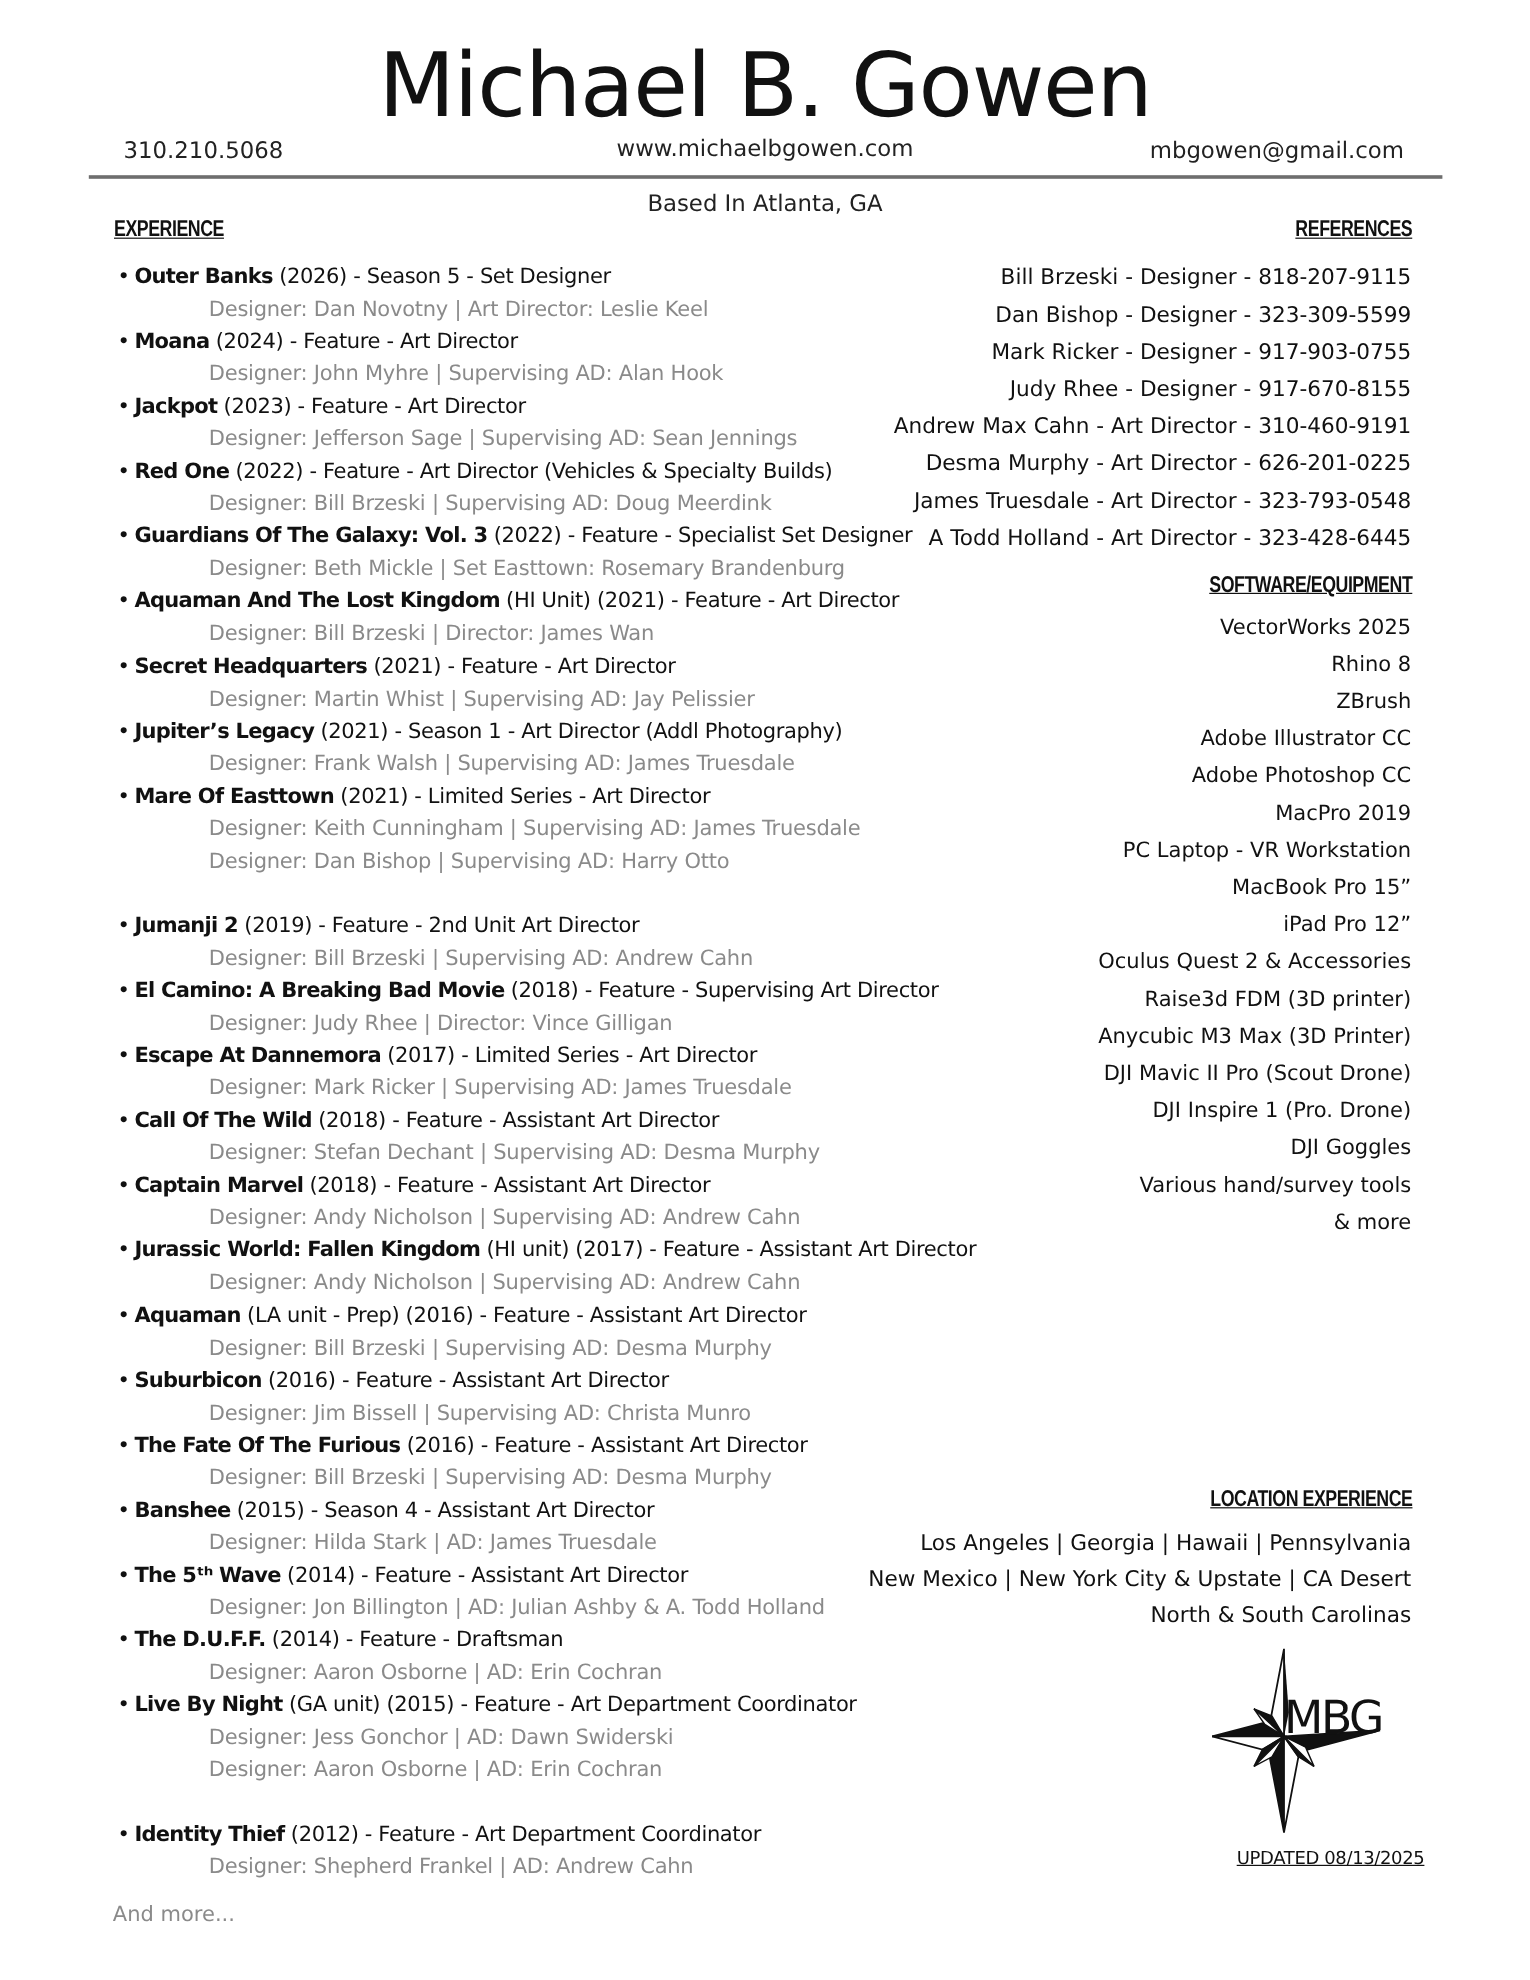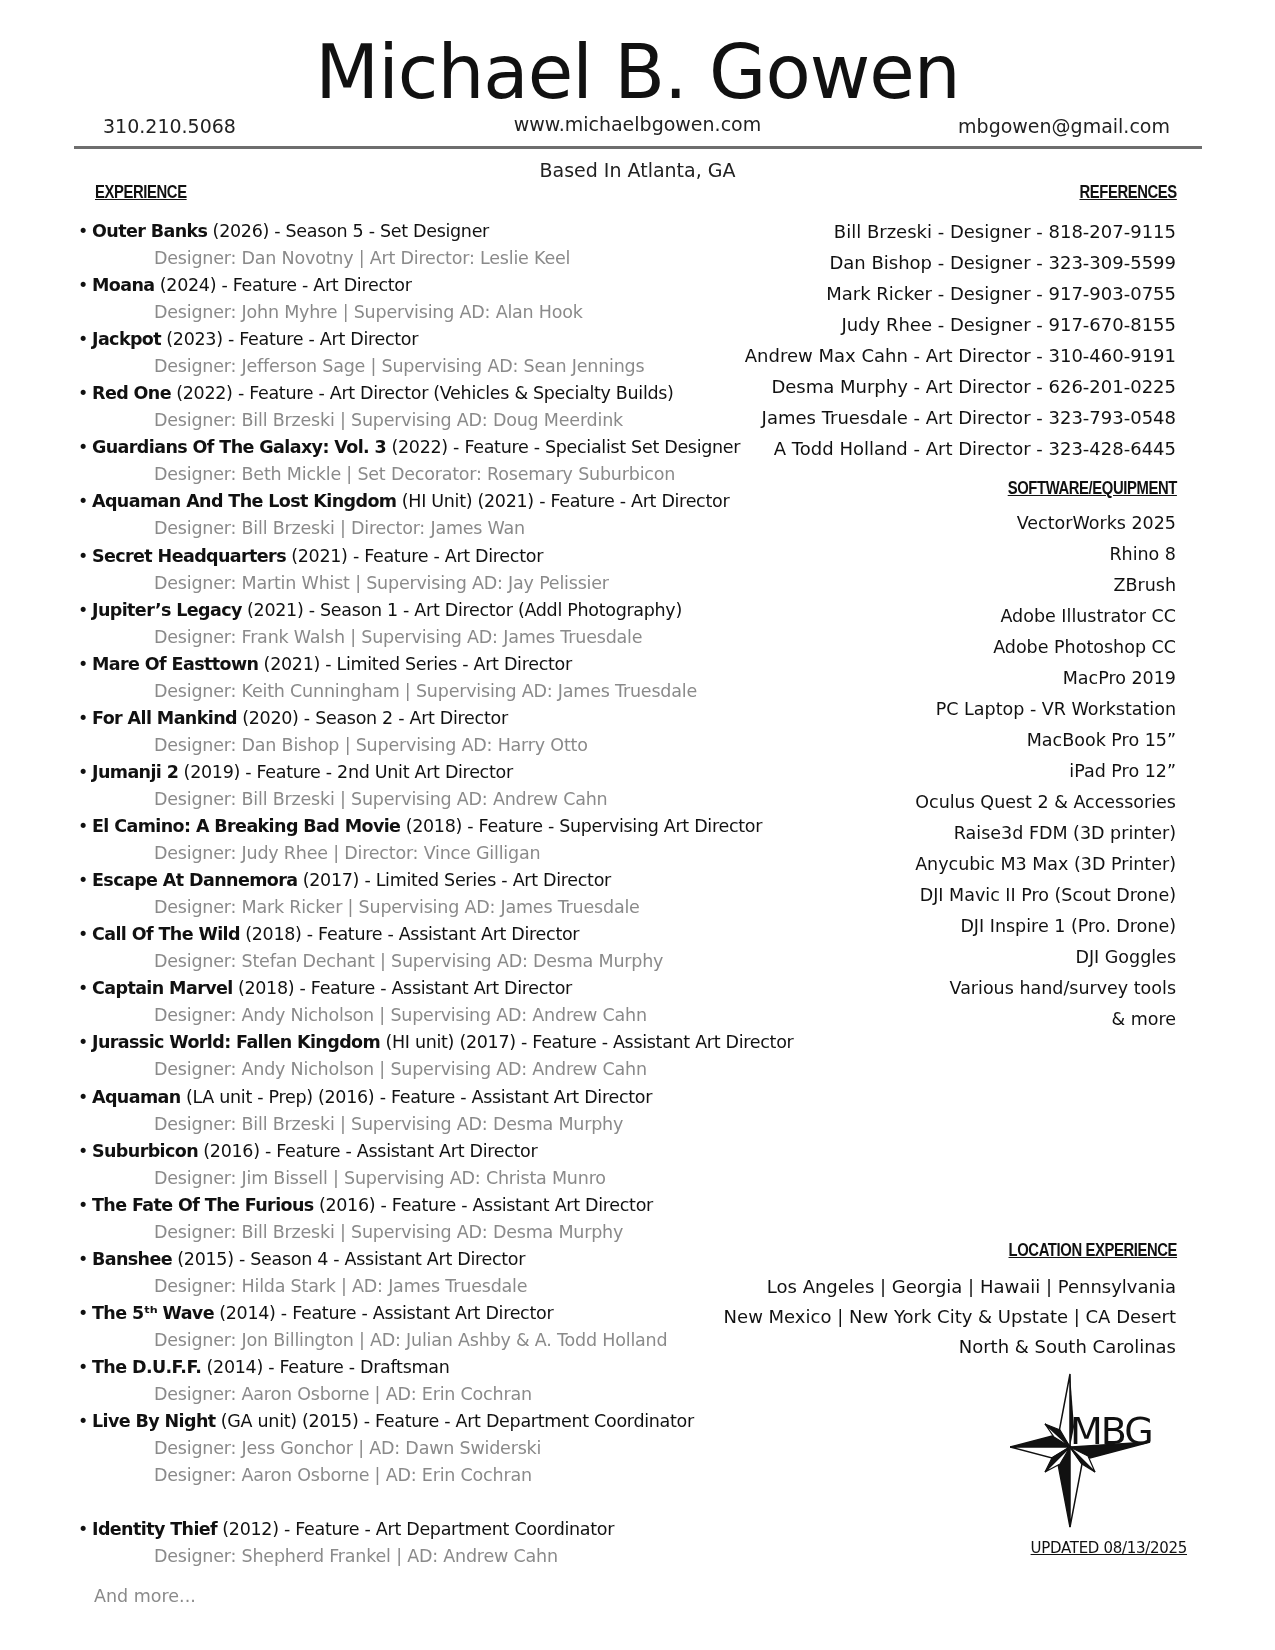--- a/index.html
+++ b/index.html
@@ -15,21 +15,21 @@
   .rule { position: absolute; top: 146px; left: 74px; width: 1128px; height: 3px; background: #6e6e6e; }
   .based { position: absolute; top: 156px; left: 0; width: 1275px; text-align: center; font-size: 19px; line-height: 28px; color: #222; }
   .section-title { position: absolute; font-family: "Liberation Sans", sans-serif; font-weight: 700;
                    font-size: 19px; text-decoration: underline; text-transform: uppercase;
                    letter-spacing: -0.5px; transform: scaleX(0.78); color: #111; line-height: 24px; }
   .exp-title { top: 180px; left: 95px; transform-origin: left center; }
   .ref-title { top: 180px; right: 98px; transform-origin: right center; }
   .sw-title { top: 476px; right: 98px; transform-origin: right center; }
   .loc-title { top: 1238px; right: 98px; transform-origin: right center; }
 
-  .exp-list { position: absolute; top: 218px; left: 78px; width: 700px; }
+  .exp-list { position: absolute; top: 218px; left: 98px; width: 700px; }
   .job { height: 54.1px; }
   .job-line { font-size: 17.5px; line-height: 27px; white-space: nowrap; color: #111; letter-spacing: -0.3px; }
   .job-line .bullet { display: inline-block; width: 14px; }
   .job-line .title { font-weight: 700; letter-spacing: -0.6px; }
   .crew-line { font-size: 17.5px; line-height: 27px; color: #8a8a8a; padding-left: 76px; white-space: nowrap; letter-spacing: -0.2px; }
   .and-more { position: absolute; top: 1565px; left: 94px; font-size: 17.5px; color: #8a8a8a; margin-top: 21px; }
 
   .right-list { position: absolute; right: 99px; text-align: right; }
   .ref-list { top: 216px; }
   .ref-item { font-size: 18px; line-height: 31px; white-space: nowrap; color: #111; }
@@ -69,40 +69,39 @@
       <div class="job">
         <div class="job-line"><span class="bullet">•</span><span class="title">Jackpot</span><span style="white-space: pre;"> (2023) - Feature - Art Director</span></div>
         <div class="crew-line">Designer: Jefferson Sage | Supervising AD: Sean Jennings</div>
       </div>
       <div class="job">
         <div class="job-line"><span class="bullet">•</span><span class="title">Red One</span><span style="white-space: pre;"> (2022) - Feature - Art Director (Vehicles &amp; Specialty Builds)</span></div>
         <div class="crew-line">Designer: Bill Brzeski | Supervising AD: Doug Meerdink</div>
       </div>
       <div class="job">
         <div class="job-line"><span class="bullet">•</span><span class="title">Guardians Of The Galaxy: Vol. 3</span><span style="white-space: pre;"> (2022) - Feature - Specialist Set Designer</span></div>
-        <div class="crew-line">Designer: Beth Mickle | Set Decorator: Rosemary Suburbicon</div>
+        <div class="crew-line">Designer: Beth Mickle | Set Easttown: Rosemary Brandenburg</div>
       </div>
       <div class="job">
         <div class="job-line"><span class="bullet">•</span><span class="title">Aquaman And The Lost Kingdom</span><span style="white-space: pre;"> (HI Unit) (2021) - Feature - Art Director</span></div>
         <div class="crew-line">Designer: Bill Brzeski | Director: James Wan</div>
       </div>
       <div class="job">
         <div class="job-line"><span class="bullet">•</span><span class="title">Secret Headquarters</span><span style="white-space: pre;"> (2021) - Feature - Art Director</span></div>
         <div class="crew-line">Designer: Martin Whist | Supervising AD: Jay Pelissier</div>
       </div>
       <div class="job">
         <div class="job-line"><span class="bullet">•</span><span class="title">Jupiter’s Legacy</span><span style="white-space: pre;"> (2021) - Season 1 - Art Director (Addl Photography)</span></div>
         <div class="crew-line">Designer: Frank Walsh | Supervising AD: James Truesdale</div>
       </div>
       <div class="job">
         <div class="job-line"><span class="bullet">•</span><span class="title">Mare Of Easttown</span><span style="white-space: pre;"> (2021) - Limited Series - Art Director</span></div>
         <div class="crew-line">Designer: Keith Cunningham | Supervising AD: James Truesdale</div>
       </div>
       <div class="job">
-        <div class="job-line"><span class="bullet">•</span><span class="title">For All Mankind</span><span style="white-space: pre;"> (2020) - Season 2 - Art Director</span></div>
         <div class="crew-line">Designer: Dan Bishop | Supervising AD: Harry Otto</div>
       </div>
       <div class="job">
         <div class="job-line"><span class="bullet">•</span><span class="title">Jumanji 2</span><span style="white-space: pre;"> (2019) - Feature - 2nd Unit Art Director</span></div>
         <div class="crew-line">Designer: Bill Brzeski | Supervising AD: Andrew Cahn</div>
       </div>
       <div class="job">
         <div class="job-line"><span class="bullet">•</span><span class="title">El Camino: A Breaking Bad Movie</span><span style="white-space: pre;"> (2018) - Feature - Supervising Art Director</span></div>
         <div class="crew-line">Designer: Judy Rhee | Director: Vince Gilligan</div>
       </div>

